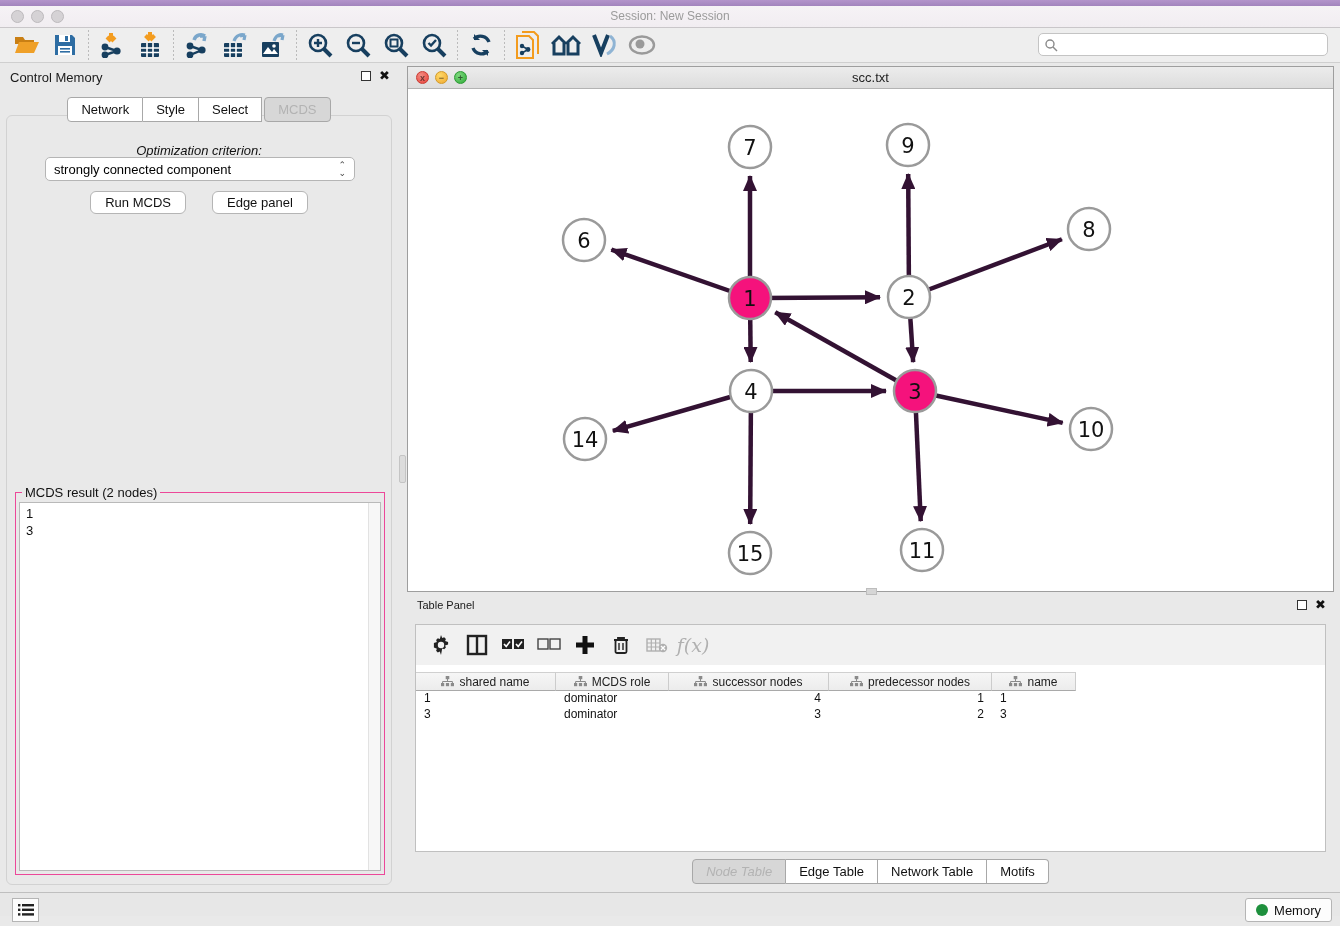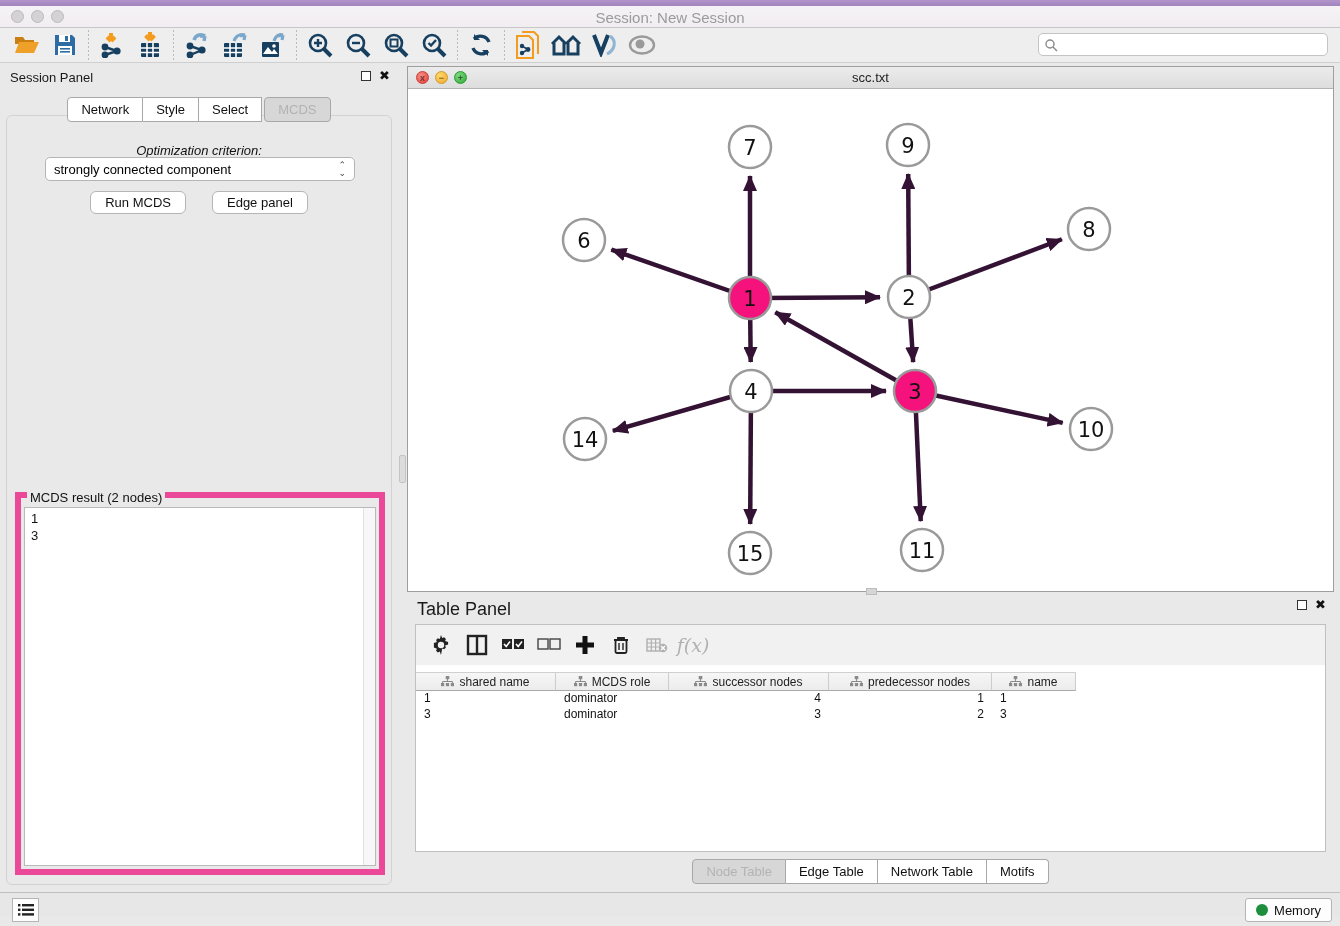--- a/index.html
+++ b/index.html
@@ -8,21 +8,21 @@
 
   
   .mac-titlebar { position:absolute; left:0; top:0; width:1340px; height:28px;
     background:linear-gradient(#f7f4f7,#f1edf1); border-bottom:1px solid #c9c6c9; }
   .mac-titlebar .purple-strip { position:absolute; left:0; top:0; width:100%; height:6px;
     background:linear-gradient(#b394cb,#a284bd); }
   .traffic { position:absolute; top:10px; width:13px; height:13px; border-radius:50%;
     background:#d5d2d5; border:1px solid #bdbabd; }
   .t1{left:11px;} .t2{left:31px;} .t3{left:51px;}
   .mac-title { position:absolute; top:9px; width:100%; text-align:center;
-    font-size:15px; color:#9b9b9b; }
+    font-size:12px; color:#9b9b9b; }
 
   
   .toolbar { position:absolute; left:0; top:28px; width:1340px; height:35px;
     background:#eeeeee; border-bottom:1px solid #cfcfcf; display:flex; align-items:center; padding-left:8px; }
   .tbtn { width:38px; height:32px; display:flex; align-items:center; justify-content:center; cursor:default; }
   .tsep { width:1px; height:30px; margin:0 4px;
     background-image:linear-gradient(#bbb 40%, rgba(255,255,255,0) 0%);
     background-size:1px 4px; background-repeat:repeat-y; }
   .searchbox { position:absolute; right:12px; top:5px; width:290px; height:23px;
     background:#fff; border:1px solid #c4c4c4; border-radius:5px;
@@ -44,21 +44,21 @@
     background:#e9e9e9; border:1px solid #d2d2d2; border-radius:6px; }
   .opt-label { position:absolute; top:27px; width:100%; text-align:center; font-size:13px; color:#111;font-style:italic; }
   .dropdown { position:absolute; left:38px; top:41px; width:310px; height:24px; background:#fff;
     border:1px solid #b5b5b5; border-radius:5px; display:flex; align-items:center;
     padding:0 8px; font-size:13px; }
   .dropdown .chevrons { margin-left:auto; font-size:9px; line-height:8px; color:#444; text-align:center; }
   .btn-row { position:absolute; top:75px; width:100%; display:flex; justify-content:center; gap:26px; }
   .pushbtn { background:#fff; border:1px solid #b5b5b5; border-radius:6px;
     font-size:13px; padding:3px 14px; color:#111; cursor:pointer; }
   .groupbox { position:absolute; left:8px; top:376px; width:370px; height:383px;
-    border:6px solid #ec4899; background:#e9e9e9; }
+    border:1px solid #ec4899; background:#e9e9e9; }
   .groupbox legend-t { position:absolute; left:6px; top:-8px; background:#e9e9e9;
     font-size:13px; color:#111; padding:0 3px; }
   .result-area { position:absolute; left:3px; top:9px; right:3px; bottom:3px;
     background:#fff; border:1px solid #b9b9b9; font-size:13px; color:#111;
     padding:2px 0 0 6px; line-height:17px; white-space:pre; }
   .result-scroll { position:absolute; right:0; top:0; bottom:0; width:12px;
     background:#f7f7f7; border-left:1px solid #e2e2e2; }
 
   
   .vsplit-handle { position:absolute; left:399px; top:455px; width:7px; height:28px;
@@ -74,21 +74,21 @@
     font-size:9px; font-weight:bold; text-align:center; line-height:13px; color:rgba(0,0,0,.55); }
   .tl.red { left:8px; background:radial-gradient(circle at 35% 30%, #f28b82, #e8423a); border:1px solid #c93a32;}
   .tl.yellow { left:27px; background:radial-gradient(circle at 35% 30%, #ffd968, #f0a830); border:1px solid #d29a28;}
   .tl.green { left:46px; background:radial-gradient(circle at 35% 30%, #7fd97f, #2faa38); border:1px solid #2a9a32;}
   .net-canvas { position:absolute; left:0; top:22px; width:925px; height:502px; background:#fff; }
   .net-grip { position:absolute; left:458px; bottom:-4px; width:11px; height:7px;
     background:#d6d6d6; border:1px solid #bdbdbd; }
 
   
   .table-panel { position:absolute; left:407px; top:595px; width:927px; height:293px; background:#e9e9e9; }
-  .tp-header-title { position:absolute; left:10px; top:4px; font-size:18px; color:#1a1a1a; }
+  .tp-header-title { position:absolute; left:10px; top:4px; font-size:11px; color:#1a1a1a; }
   .tp-body { position:absolute; left:8px; top:29px; width:911px; height:228px;
     background:#fff; border:1px solid #c0c0c0; }
   .tp-toolbar { position:absolute; left:0; top:0; width:100%; height:40px;
     background:#f1f1f1; display:flex; align-items:center; padding-left:10px; gap:6px; }
   .tp-tbtn { width:30px; height:30px; display:flex; align-items:center; justify-content:center; }
   .fx { font-family:"DejaVu Serif","Liberation Serif",serif; font-style:italic;
     font-size:19px; color:#b0b0b0; }
   .tgrid { position:absolute; left:0; top:47px; right:0; }
   .thead-row { display:flex; height:19px; }
   .th { background:linear-gradient(#f6f6f6,#ececec); border-top:1px solid #d0d0d0;
@@ -254,21 +254,21 @@
   <div class="searchbox">
     <svg width="14" height="14" viewBox="0 0 14 14">
         <circle cx="6" cy="6" r="4" fill="none" stroke="#8a8a8a" stroke-width="1.4"></circle>
         <path d="M9 9 L13 13" stroke="#8a8a8a" stroke-width="1.4"></path>
       </svg>
     <input placeholder="" style="">
   </div>
 </div>
 
 <div class="control-panel">
-  <div class="cp-header">Session Panel</div>
+  <div class="cp-header">Control Memory</div>
   <div class="panel-icons">
     <span class="float-icon"></span>
     <span class="close-icon">✖</span>
   </div>
   <div class="cp-tabs" id="cp-tabs">
       <div class="tab first">Network</div>
       <div class="tab">Style</div>
       <div class="tab">Select</div>
       <div class="tab active-gray">MCDS</div>
     </div>
@@ -477,21 +477,21 @@
         <div class="trow">
           <div class="td" style="width: 140px; text-align: left;">3</div>
           <div class="td" style="width: 113px; text-align: left;">dominator</div>
           <div class="td" style="width: 160px; text-align: right;">3</div>
           <div class="td" style="width: 163px; text-align: right;">2</div>
           <div class="td" style="width: 84px; text-align: left;">3</div>
         </div>
       </div>
   </div>
   <div class="tp-tabs" id="tp-tabs">
-      <div class="tab first" style="background: rgb(215, 215, 215); color: rgb(179, 179, 179); border-radius: 4px 0px 0px 4px; border-left: 1px solid rgb(168, 168, 168);">Node Table</div>
+      <div class="tab first" style="background: rgb(215, 215, 215); color: rgb(179, 179, 179); border-radius: 4px 0px 0px 4px; border-left: 1px solid rgb(168, 168, 168); font-style: italic;">Node Table</div>
       <div class="tab">Edge Table</div>
       <div class="tab">Network Table</div>
       <div class="tab" style="border-radius: 0px 4px 4px 0px; text-align: right;">Motifs</div>
     </div>
 </div>
 
 <div class="statusbar">
   <div class="status-left-btn">
     <svg width="16" height="14" viewBox="0 0 16 14">
         <g fill="#222">

